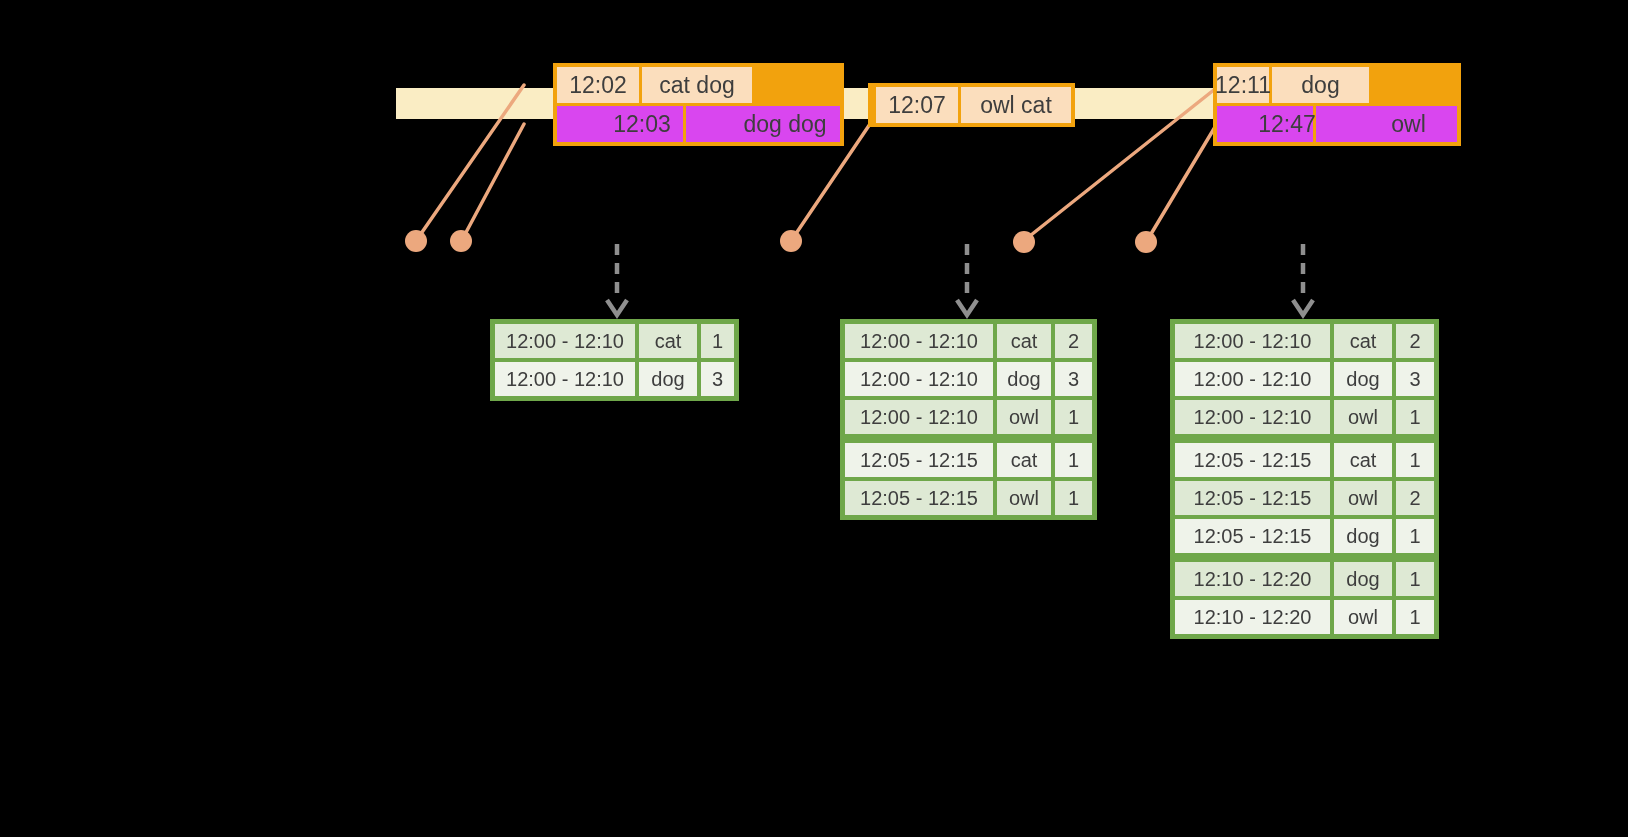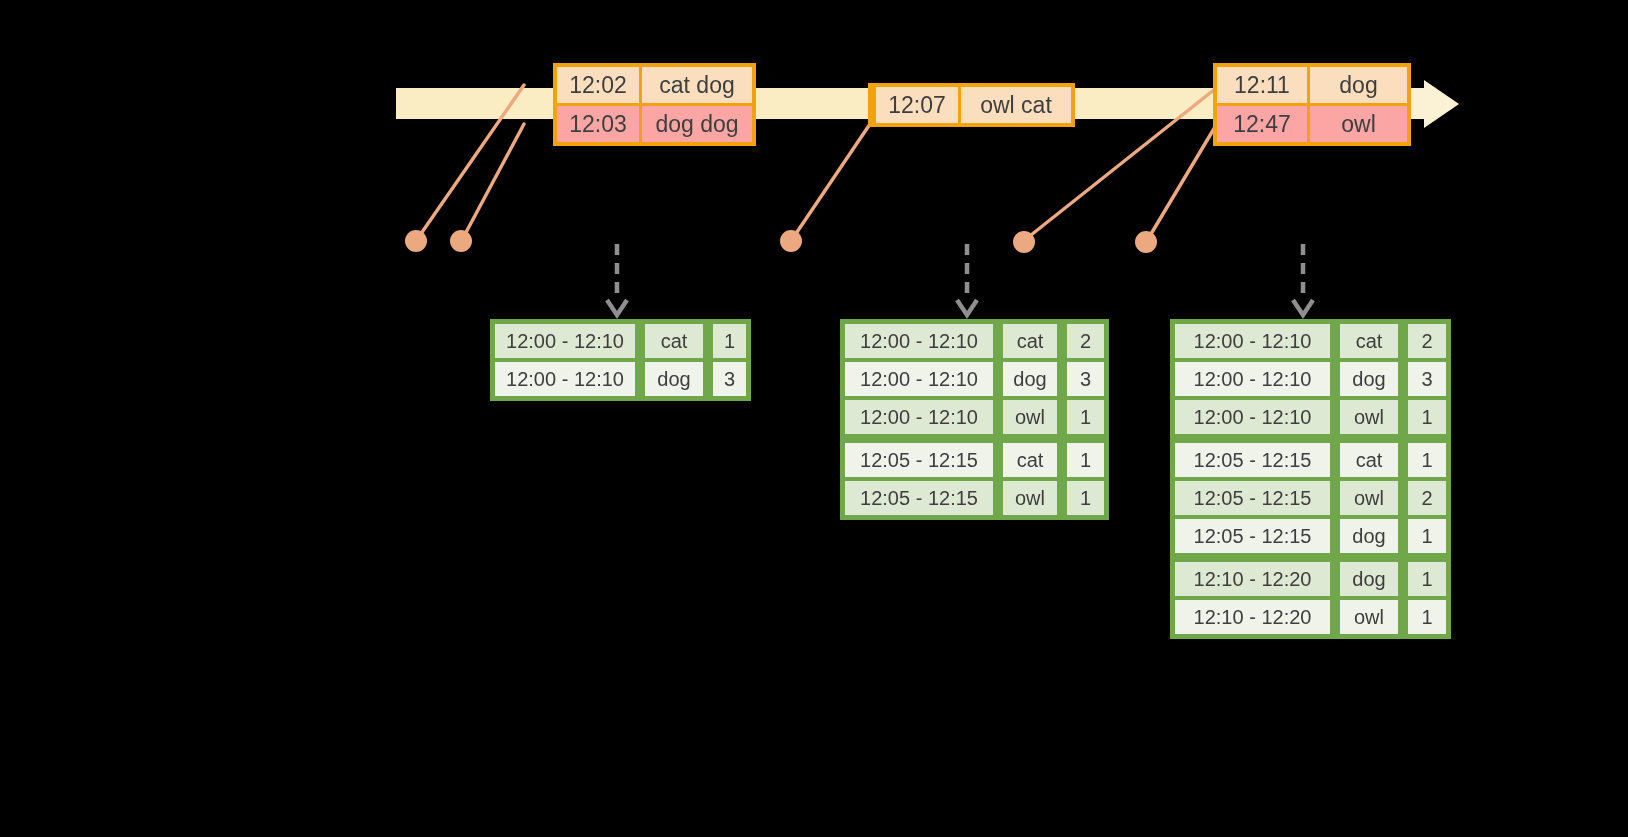--- a/index.html
+++ b/index.html
@@ -10,27 +10,27 @@
   
   .band{position:absolute;left:396px;top:88px;width:1000px;height:31px;background:#FAEDC4;}
   
   .overlay{position:absolute;left:0;top:0;width:1628px;height:837px;pointer-events:none;}
   
   .etable{position:absolute;background:#F2A20D;padding:4px;display:flex;flex-direction:column;gap:3px;}
   .erow{display:flex;gap:3px;}
   .ecell{height:36px;display:flex;align-items:center;justify-content:center;font-size:23px;}
   .etime{width:82px;}
   .eword{width:110px;}
-  .etable.narrow .etime{width:90px;}
+  .etable.narrow .etime{width:52px;}
   .etable.narrow .eword{width:97px;}
   .edark{background:#FBDEBD;}
-  .elight{background:#fca5a5;}
+  .elight{background:#d946ef;padding-left:44px;}
   
   .gtable{position:absolute;background:#6FA74A;padding:5px;display:flex;flex-direction:column;gap:4px;}
-  .grow{display:flex;gap:10px;}
+  .grow{display:flex;gap:4px;}
   .grow.groupgap{margin-top:5px;}
   .gcell{height:34px;display:flex;align-items:center;justify-content:center;font-size:20px;}
   .gdark .gcell{background:#DEE9D4;}
   .glight .gcell{background:#EFF3EA;}
   .t1 .gwin{width:140px;} .t1 .gword{width:58px;} .t1 .gcount{width:33px;}
   .t2 .gwin{width:148px;} .t2 .gword{width:54px;} .t2 .gcount{width:37px;}
   .t3 .gwin{width:155px;} .t3 .gword{width:58px;} .t3 .gcount{width:38px;}
 </style>
 </head>
 <body>

